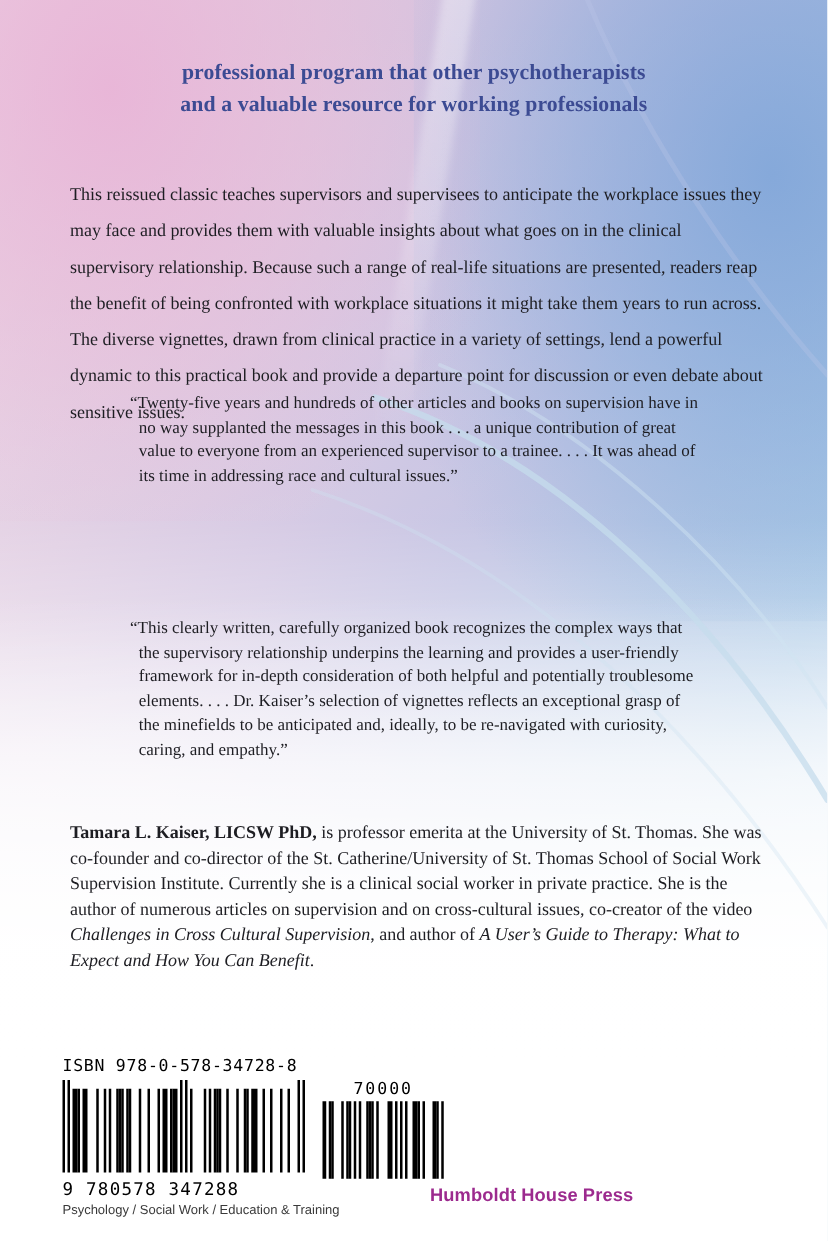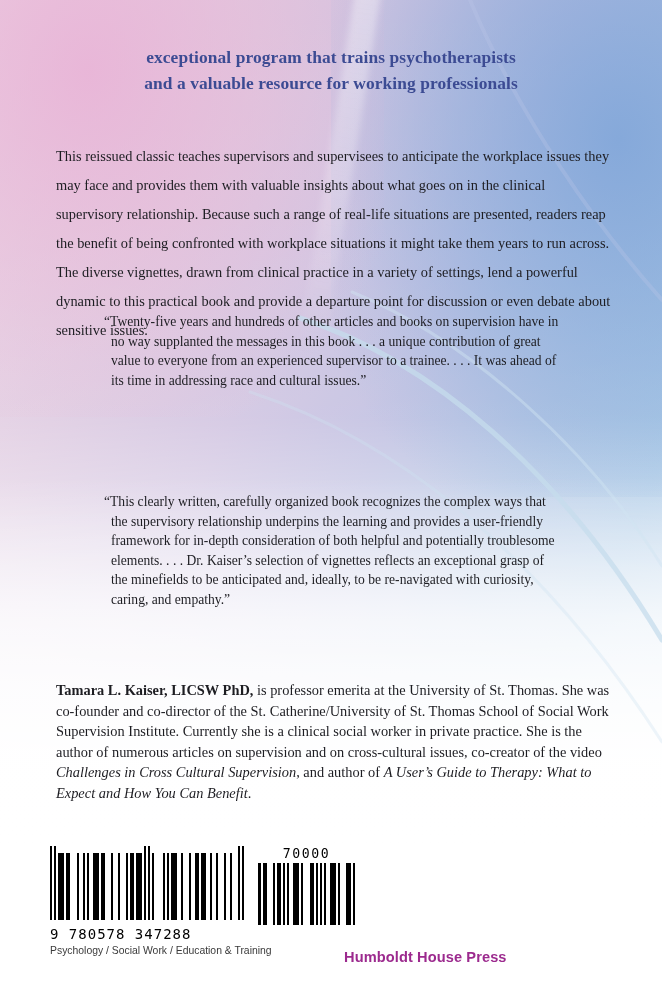--- a/index.html
+++ b/index.html
@@ -155,21 +155,21 @@
     color: #5b2d72;
     font-weight: bold;
     font-size: 12.1px;
     line-height: 16.4px;
   }
 
   .bio {
     position: absolute;
     left: 56px;
     width: 556px;
-    top: 680px;
+    top: 656px;
     color: #1d1d22;
     font-size: 14.4px;
     line-height: 20.6px;
   }
   .bio b { font-weight: bold; }
   .bio i { font-style: italic; }
 
   
   .barcode-zone {
     position: absolute;
@@ -251,39 +251,40 @@
       <path d="M 300 318 C 430 360 560 470 662 640" fill="none" stroke="rgba(198,220,236,0.75)" stroke-width="5" stroke-linecap="round"></path>
       <path d="M 352 292 C 470 340 590 450 662 566" fill="none" stroke="rgba(208,228,241,0.45)" stroke-width="3" stroke-linecap="round"></path>
       <path d="M 250 392 C 400 440 545 560 662 742" fill="none" stroke="rgba(206,226,240,0.35)" stroke-width="3" stroke-linecap="round"></path>
       <path d="M 470 0 C 520 120 600 230 662 300" fill="none" stroke="rgba(190,200,232,0.30)" stroke-width="4" stroke-linecap="round"></path>
     </svg>
   </div>
 
   <div class="content">
 
     <div class="headline">
-      <div>exceptional program that trains psychotherapists</div>
+      <div>professional program that other psychotherapists</div>
       <div>and a valuable resource for working professionals</div>
     </div>
 
     <div class="blurb">This reissued classic teaches supervisors and supervisees to anticipate the workplace issues they may face and provides them with valuable insights about what goes on in the clinical supervisory relationship. Because such a range of real-life situations are presented, readers reap the benefit of being confronted with workplace situations it might take them years to run across. The diverse vignettes, drawn from clinical practice in a variety of settings, lend a powerful dynamic to this practical book and provide a departure point for discussion or even debate about sensitive issues.</div>
 
     <div class="quote-block q1">
       <div class="quote-text">“Twenty-five years and hundreds of other articles and books on supervision have in no way supplanted the messages in this book . . . a unique contribution of great value to everyone from an experienced supervisor to a trainee. . . . It was ahead of its time in addressing race and cultural issues.”</div>
     </div>
 
     <div class="quote-block q2">
       <div class="quote-text">“This clearly written, carefully organized book recognizes the complex ways that the supervisory relationship underpins the learning and provides a user-friendly framework for in-depth consideration of both helpful and potentially troublesome elements. . . . Dr. Kaiser’s selection of vignettes reflects an exceptional grasp of the minefields to be anticipated and, ideally, to be re-navigated with curiosity, caring, and empathy.”</div>
     </div>
 
     <div class="bio">
       <b>Tamara L. Kaiser, LICSW PhD,</b><span> is professor emerita at the University of St. Thomas. She was co-founder and co-director of the St. Catherine/University of St. Thomas School of Social Work Supervision Institute. Currently she is a clinical social worker in private practice. She is the author of numerous articles on supervision and on cross-cultural issues, co-creator of the video </span><i>Challenges in Cross Cultural Supervision</i><span>, and author of </span><i>A User’s Guide to Therapy: What to Expect and How You Can Benefit</i><span>.</span>
     </div>
 
     <div class="barcode-zone">
+      <div class="isbn-line">ISBN 978-0-578-34728-8</div>
       <div class="bars-row">
         <div class="bars" id="main-bars">
             <span style="width: 2.05px; height: 74px; background: rgb(0, 0, 0);"></span>
             <span style="width: 2.05px; height: 74px; background: transparent;"></span>
             <span style="width: 2.05px; height: 74px; background: rgb(0, 0, 0);"></span>
             <span style="width: 2.05px; height: 67px; background: transparent;"></span>
             <span style="width: 2.05px; height: 67px; background: rgb(0, 0, 0);"></span>
             <span style="width: 2.05px; height: 67px; background: rgb(0, 0, 0);"></span>
             <span style="width: 2.05px; height: 67px; background: rgb(0, 0, 0);"></span>
             <span style="width: 2.05px; height: 67px; background: transparent;"></span>

